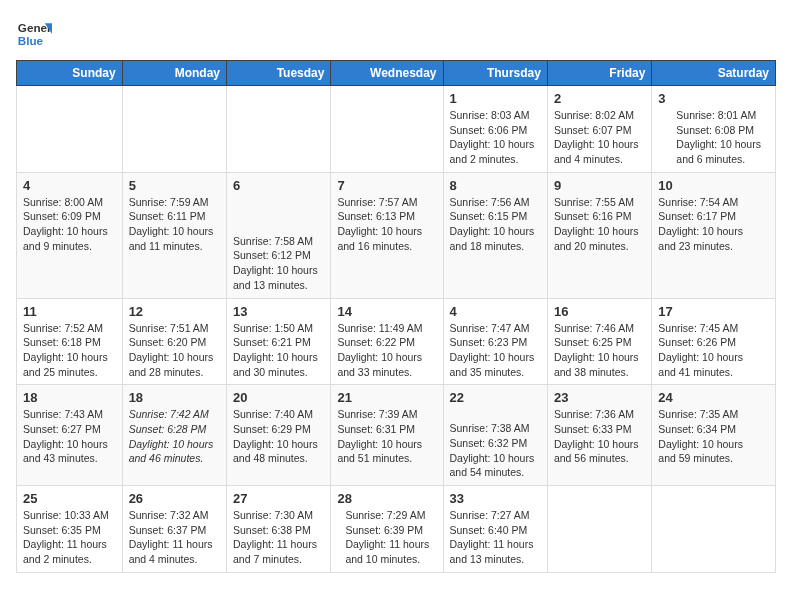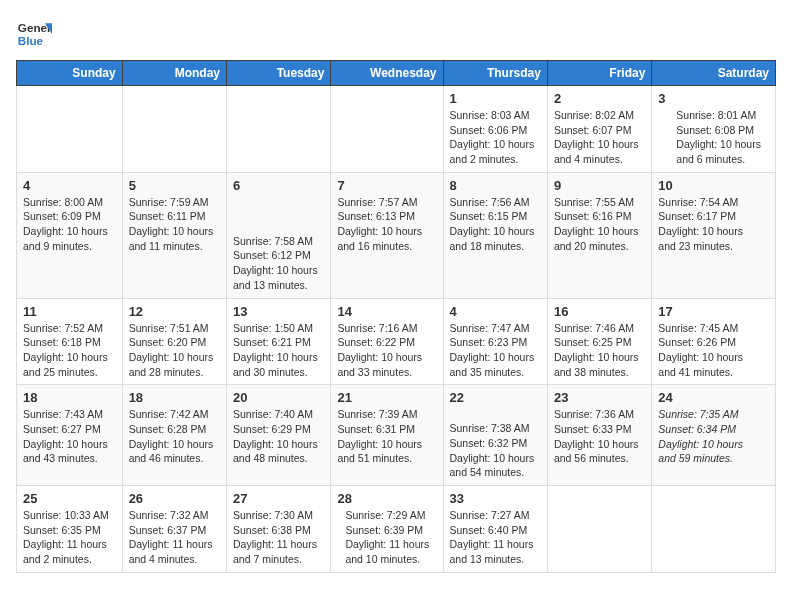--- a/index.html
+++ b/index.html
@@ -211,21 +211,21 @@
         </td>
         <td>
           <span class="day-number">13</span>
           <div class="day-info" style="white-space: pre-line;">Sunrise: 1:50 AM
 Sunset: 6:21 PM
 Daylight: 10 hours
 and 30 minutes.</div>
         </td>
         <td>
           <span class="day-number">14</span>
-          <div class="day-info" style="white-space: pre-line;">Sunrise: 7:16 AM
+          <div class="day-info" style="white-space: pre-line;">Sunrise: 11:49 AM
 Sunset: 6:22 PM
 Daylight: 10 hours
 and 33 minutes.</div>
         </td>
         <td>
           <span class="day-number">4</span>
           <div class="day-info" style="white-space: pre-line;">Sunrise: 7:47 AM
 Sunset: 6:23 PM
 Daylight: 10 hours
 and 35 minutes.</div>
@@ -248,21 +248,21 @@
       <tr class="row-shaded">
         <td>
           <span class="day-number">18</span>
           <div class="day-info" style="white-space: pre-line;">Sunrise: 7:43 AM
 Sunset: 6:27 PM
 Daylight: 10 hours
 and 43 minutes.</div>
         </td>
         <td>
           <span class="day-number">18</span>
-          <div class="day-info" style="white-space: pre-line;">Sunrise: 7:42 AM
+          <div class="day-info" style="white-space: pre-line; font-style: italic;">Sunrise: 7:42 AM
 Sunset: 6:28 PM
 Daylight: 10 hours
 and 46 minutes.</div>
         </td>
         <td>
           <span class="day-number">20</span>
           <div class="day-info" style="white-space: pre-line;">Sunrise: 7:40 AM
 Sunset: 6:29 PM
 Daylight: 10 hours
 and 48 minutes.</div>
@@ -283,21 +283,21 @@
         </td>
         <td>
           <span class="day-number">23</span>
           <div class="day-info" style="white-space: pre-line;">Sunrise: 7:36 AM
 Sunset: 6:33 PM
 Daylight: 10 hours
 and 56 minutes.</div>
         </td>
         <td>
           <span class="day-number">24</span>
-          <div class="day-info" style="white-space: pre-line; font-style: italic;">Sunrise: 7:35 AM
+          <div class="day-info" style="white-space: pre-line;">Sunrise: 7:35 AM
 Sunset: 6:34 PM
 Daylight: 10 hours
 and 59 minutes.</div>
         </td>
       </tr>
       <tr class="row-white">
         <td>
           <span class="day-number">25</span>
           <div class="day-info" style="white-space: pre-line;">Sunrise: 10:33 AM
 Sunset: 6:35 PM

